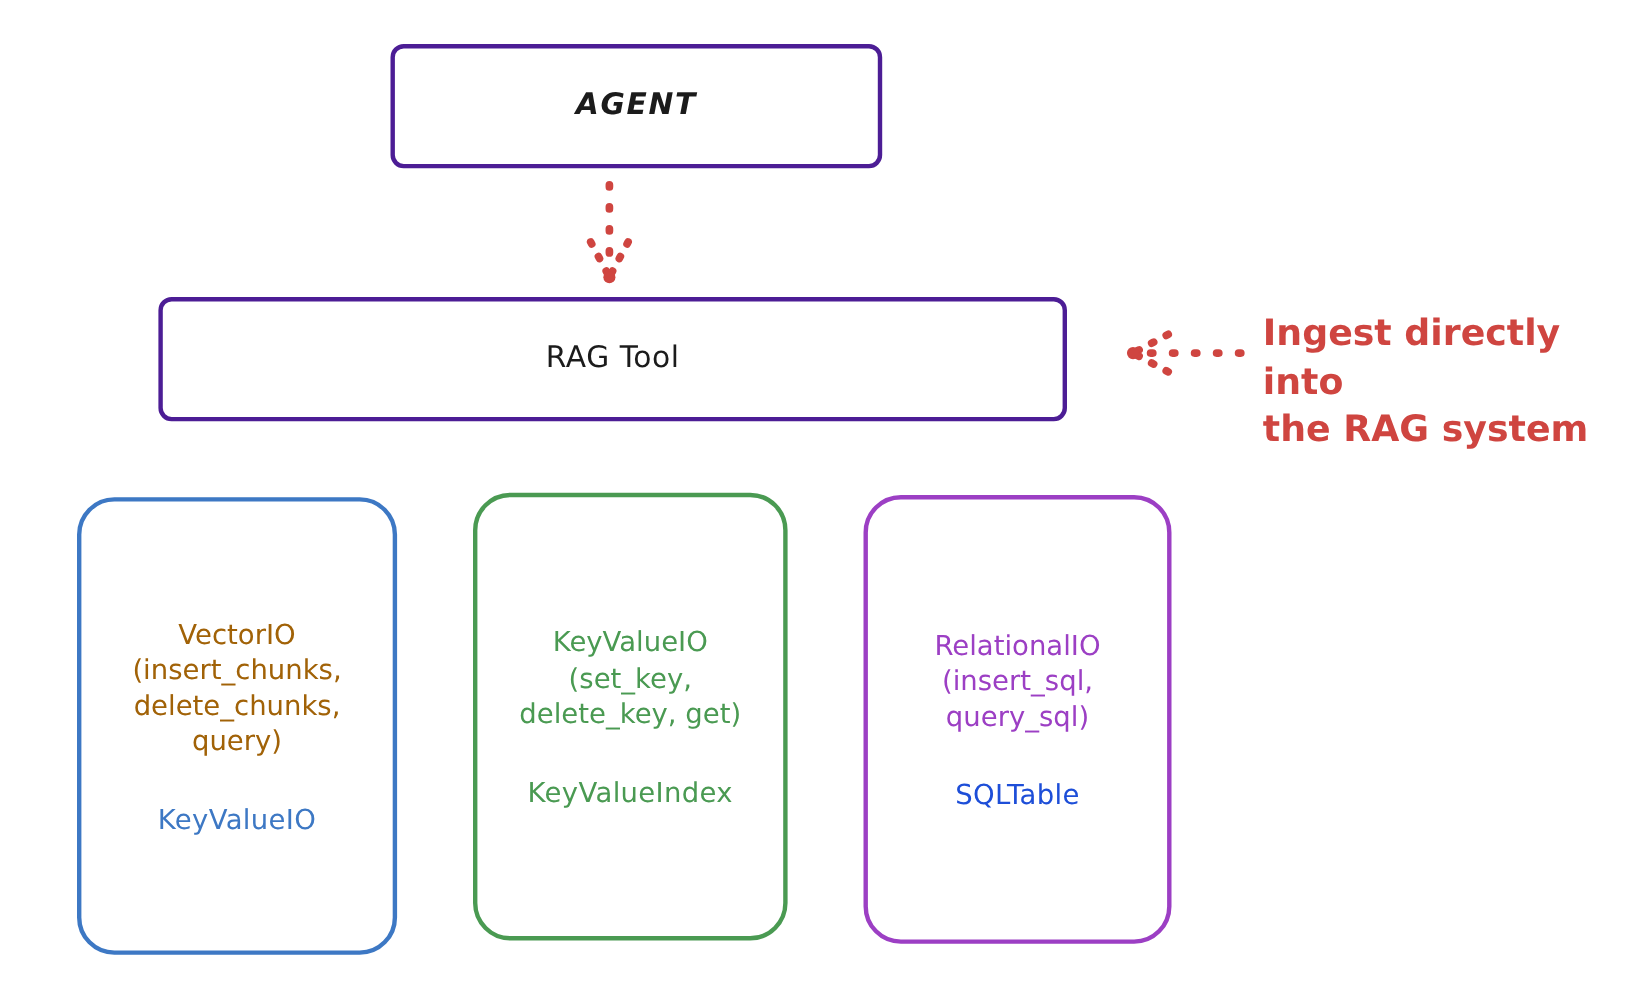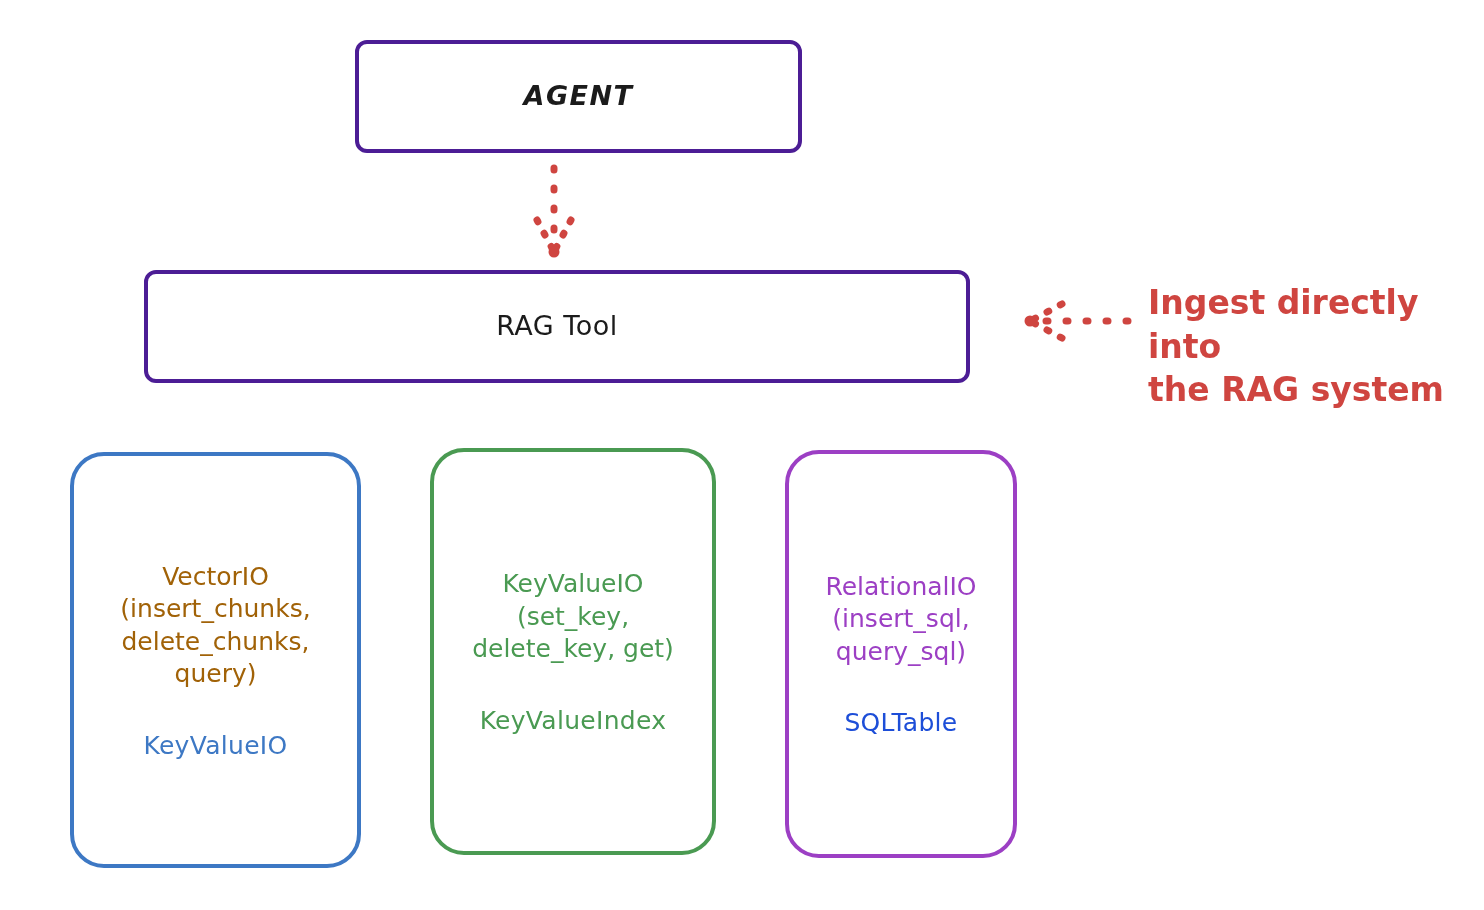--- a/index.html
+++ b/index.html
@@ -112,21 +112,21 @@
     <div class="node-sublabel" style="color:#3d78c4;">KeyValueIO</div>
   </div>
 
   <div class="node provider" id="node-key-value-io" style="left:430px; top:448px; width:286px; height:407px; border-color:#4a9a52;">
     <div class="node-label" style="color:#4a9a52;">KeyValueIO
 (set_key,
 delete_key, get)</div>
     <div class="node-sublabel" style="color:#4a9a52;">KeyValueIndex</div>
   </div>
 
-  <div class="node provider" id="node-relational-io" style="left:785px; top:450px; width:232px; height:408px; border-color:#9c3fc4;">
+  <div class="node provider" id="node-relational-io" style="left:785px; top:450px; width:280px; height:408px; border-color:#9c3fc4;">
     <div class="node-label" style="color:#9c3fc4;">RelationalIO
 (insert_sql,
 query_sql)</div>
     <div class="node-sublabel" style="color:#1d4ed8;">SQLTable</div>
   </div>
 
   <div id="annotation-text" style="left:1148px; top:281px; width:330px; color:#cf4540;">Ingest directly into
 the RAG system</div>
 
   <svg class="overlay" viewBox="0 0 1484 910">

